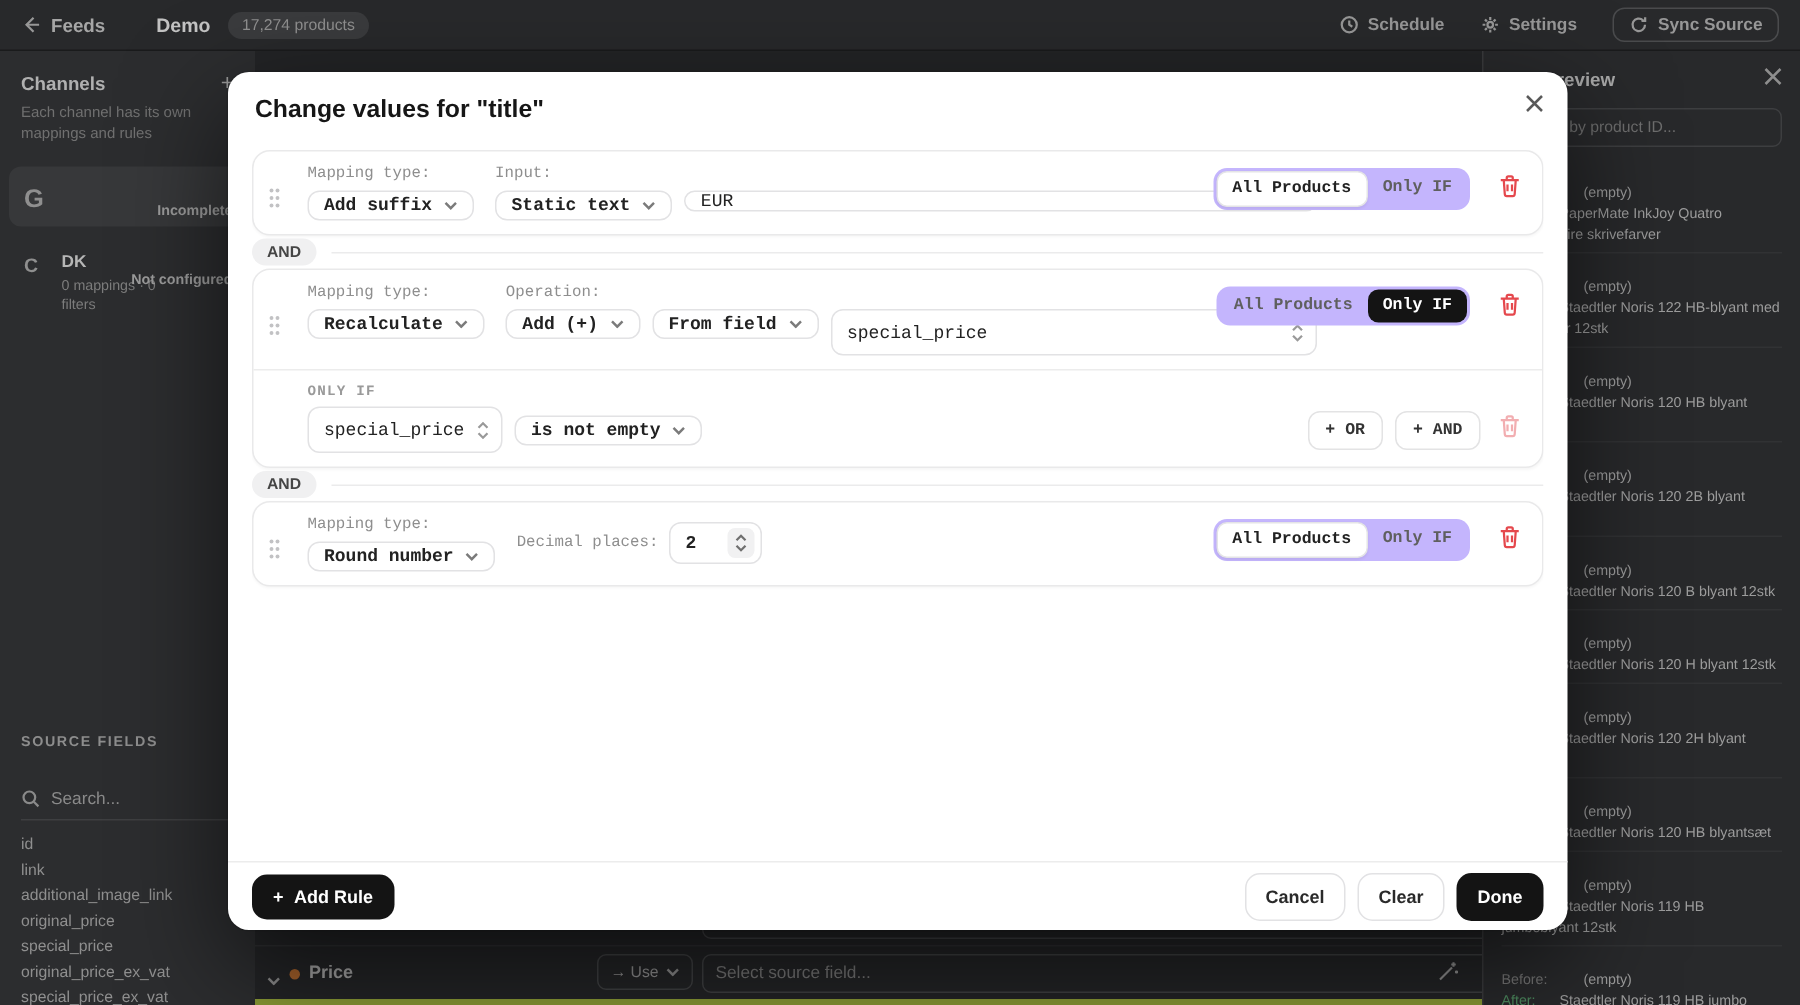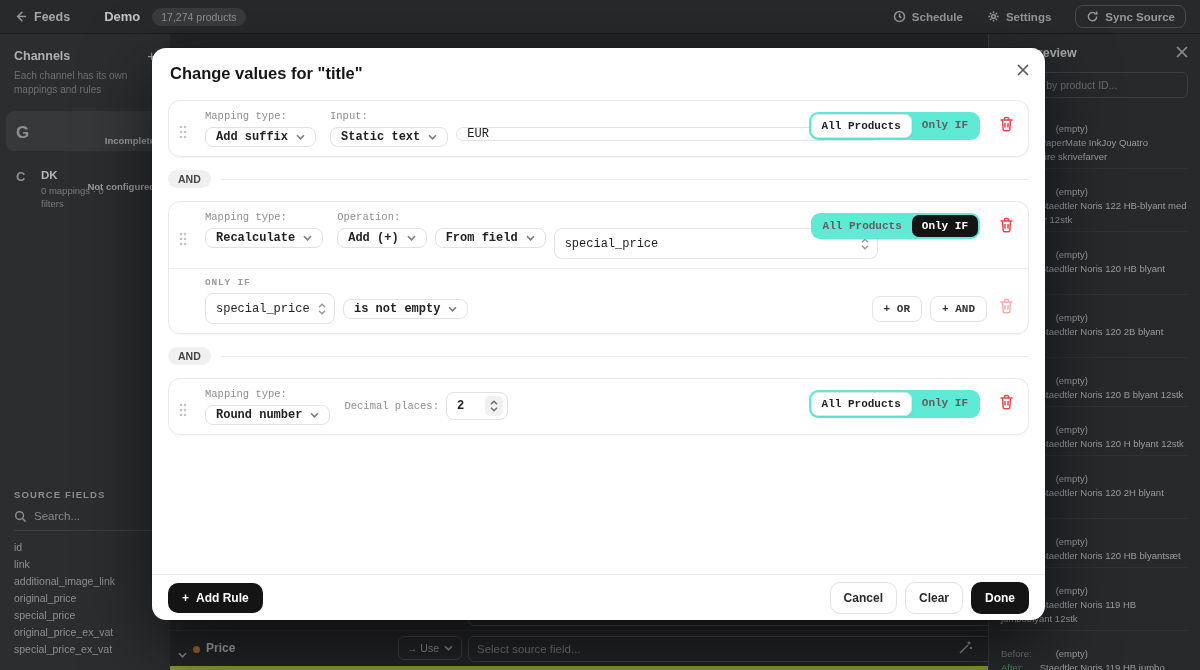--- a/index.html
+++ b/index.html
@@ -28,21 +28,21 @@
   .side-caption { padding:6px 14px 0 14px; font-size:10px; color:#707070; line-height:1.4; }
   .chan-card { position:relative; margin:14px 6px 0 6px; background:#37383a; border-radius:8px;
     padding:8px 8px 8px 10px; display:flex; gap:9px; cursor:pointer; }
   .chan-plain { position:relative; margin:6px 6px 0 6px; padding:8px 8px 8px 10px; display:flex; gap:9px; cursor:pointer; }
   .chan-initial { font-size:17px; font-weight:600; color:#8f8f8f; width:16px; padding-top:4px; }
   .chan-name { font-size:11.5px; font-weight:700; color:#b6b6b6; }
   .chan-meta { font-size:9.5px; color:#7c7c7c; width:72px; line-height:1.35; margin-top:2px; }
   .chan-status { position:absolute; right:9px; top:24px; font-size:9.5px; font-weight:600; color:#9c9c9c; }
   .src-block { position:absolute; left:14px; right:14px; top:455px; }
   .src-title { font-size:9.5px; font-weight:700; letter-spacing:1.1px; color:#8d8d8d; }
-  .src-search { display:flex; gap:7px; margin-top:10px; padding-bottom:7px;
+  .src-search { display:flex; align-items:center; gap:7px; margin-top:26px; padding-bottom:7px;
     border-bottom:1px solid #3e3f41; color:#8a8a8a; font-size:11.5px; cursor:text; }
   .src-list { margin-top:8px; }
   .src-item { font-size:10.5px; color:#8f8f8f; line-height:17px; cursor:pointer; }
 
   
   .main { position:absolute; left:170px; top:34px; width:818px; height:636px; background:#232426; }
   .row-imagelink { position:absolute; left:0; top:566px; width:100%; height:28px; }
   .row-imagelink .lbl { position:absolute; left:24px; top:6px; font-size:11.5px; color:#8f8f8f; }
   .m-combo { position:absolute; left:298px; top:0; width:569px; height:26px; border:1px solid #3f4042;
     border-radius:6px; display:flex; align-items:center; padding:0 8px; color:#767676; font-size:11.5px; cursor:pointer; }
@@ -95,30 +95,30 @@
   .dd { display:inline-flex; align-items:center; gap:8px; border:1px solid #e2e2e4; border-radius:8px;
     height:20px; padding:0 10px; font-size:12px; font-weight:700; color:#222; cursor:pointer; white-space:nowrap; }
   .dd .chev-svg { stroke:#7b7b7b; }
   .txt { display:flex; align-items:center; border:1px solid #e2e2e4; border-radius:8px; height:14px;
     padding:0 10px; font-size:12px; color:#222; flex:1; cursor:text; }
   .combo { display:flex; align-items:center; border:1px solid #e2e2e4; border-radius:8px; height:31px;
     padding:0 8px 0 10px; font-size:12px; color:#222; cursor:pointer; }
   .combo .stp-svg { stroke:#9a9a9a; margin-left:auto; }
   .flex1 { flex:1; }
 
-  .scope { position:absolute; top:11px; right:48px; display:flex; background:#5eead4; border-radius:9px;
+  .scope { position:absolute; top:11px; right:48px; display:flex; background:#c4b5fd; border-radius:9px;
     padding:2px; font-size:11px; font-weight:700; color:#5f5f5f; cursor:pointer; }
   .scope span { padding:5px 10px; border-radius:7px; }
   .scope .on-light { background:#fff; border:1px solid #e4e4e6; box-shadow:0 1px 2px rgba(0,0,0,.06); color:#222; }
   .scope .on-dark { background:#141414; color:#fff; }
   .trash { position:absolute; top:15px; right:14px; cursor:pointer; }
   .trash-svg { width:15px; height:16px; stroke:#e5484d; fill:none; stroke-width:1.5; }
   .trash-svg.pale { stroke:#f2aeb1; }
 
-  .and-sep { display:flex; align-items:center; gap:10px; margin:13px 0; }
+  .and-sep { display:flex; align-items:center; gap:10px; margin:2px 0; }
   .and-pill { background:#f0f0f1; border-radius:99px; padding:3px 10px; font-size:10.5px; font-weight:700; color:#454545; }
   .and-line { flex:1; height:1px; background:#ebebec; }
 
   .sub-div { height:1px; background:#ececec; margin:9px -150px 8px -10px; }
   .onlyif-label { font-size:9.5px; font-weight:700; letter-spacing:.8px; color:#9a9a9a; margin:0 0 5px 26px; }
   .onlyif-row { display:flex; gap:8px; margin-left:26px; margin-right:-136px; align-items:center; }
   .onlyif-right { margin-left:auto; display:flex; gap:8px; align-items:center; }
   .btn-sm { border:1px solid #e3e3e4; border-radius:8px; padding:6px 11px; font-size:11px; font-weight:700;
     color:#333; cursor:pointer; background:#fff; }
 

